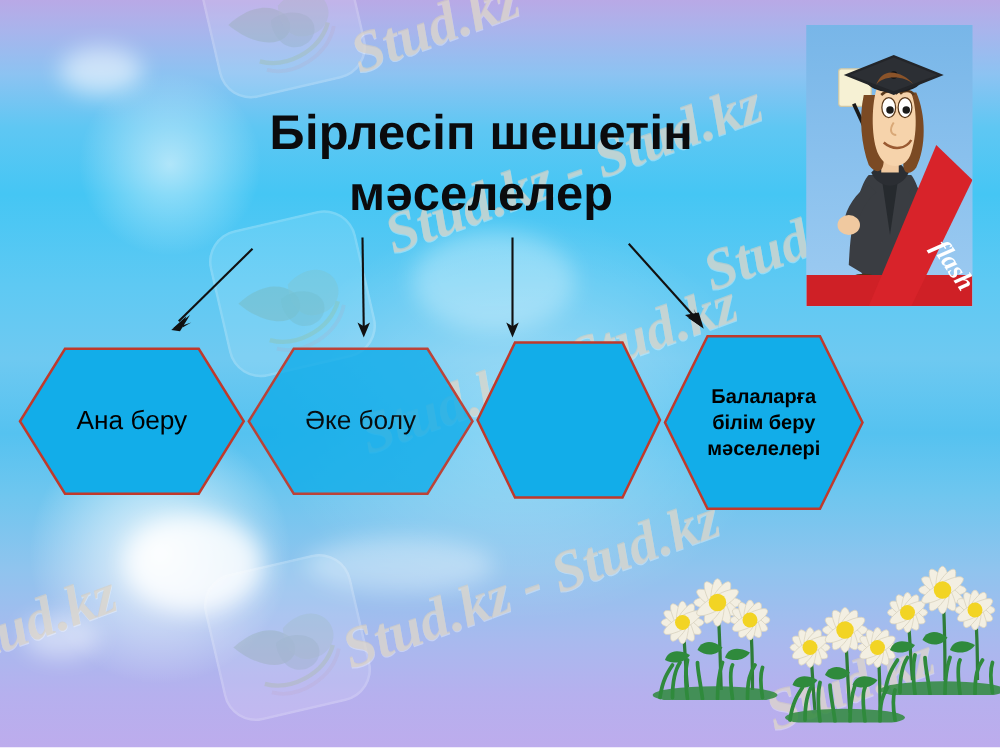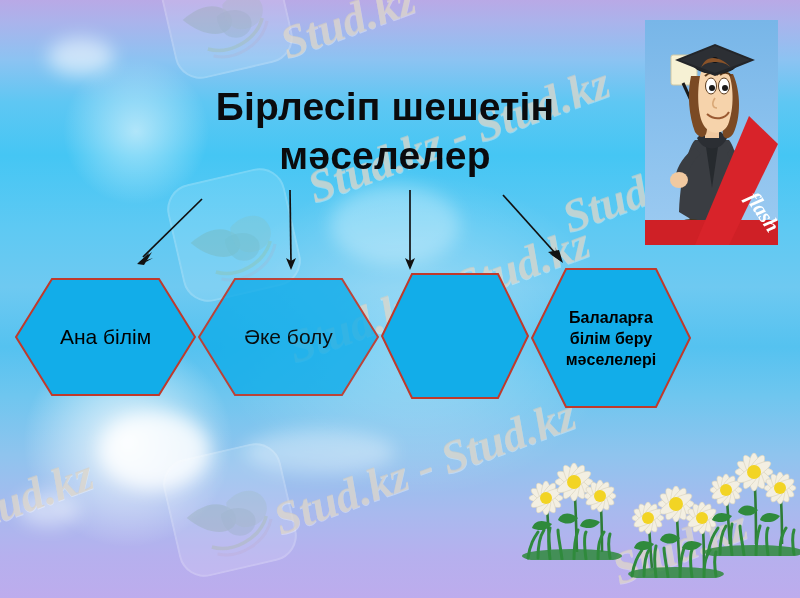--- a/index.html
+++ b/index.html
@@ -221,21 +221,21 @@
       <line x1="5" y1="3" x2="58" y2="62" stroke="#111" stroke-width="1.7"></line>
       <polygon points="64,70 52,62 60,64 57,55" fill="#111"></polygon>
       <polygon points="65,71 50,60 61,58" fill="#111"></polygon>
     </svg>
   </div>
 
   <div class="hex" style="left:14px;top:277px;width:183px;height:120px;">
     <svg viewBox="0 0 183 120" preserveAspectRatio="none">
       <polygon points="38,2 145,2 181,60 145,118 38,118 2,60" fill="#12ade9" stroke="#c0392b" stroke-width="2"></polygon>
     </svg>
-    <span class="hex-label lbl-lg">Ана білім</span>
+    <span class="hex-label lbl-lg">Ана беру</span>
   </div>
 
   <div class="hex soft" style="left:197px;top:277px;width:183px;height:120px;align-items:center;">
     <svg viewBox="0 0 183 120" preserveAspectRatio="none">
       <polygon points="38,2 145,2 181,60 145,118 38,118 2,60" fill="#12ade9" fill-opacity="0.88" stroke="#c0392b" stroke-width="2"></polygon>
     </svg>
     <span class="hex-label lbl-lg">Әке болу</span>
   </div>
 
   <div class="hex" style="left:380px;top:272px;width:150px;height:128px;">

